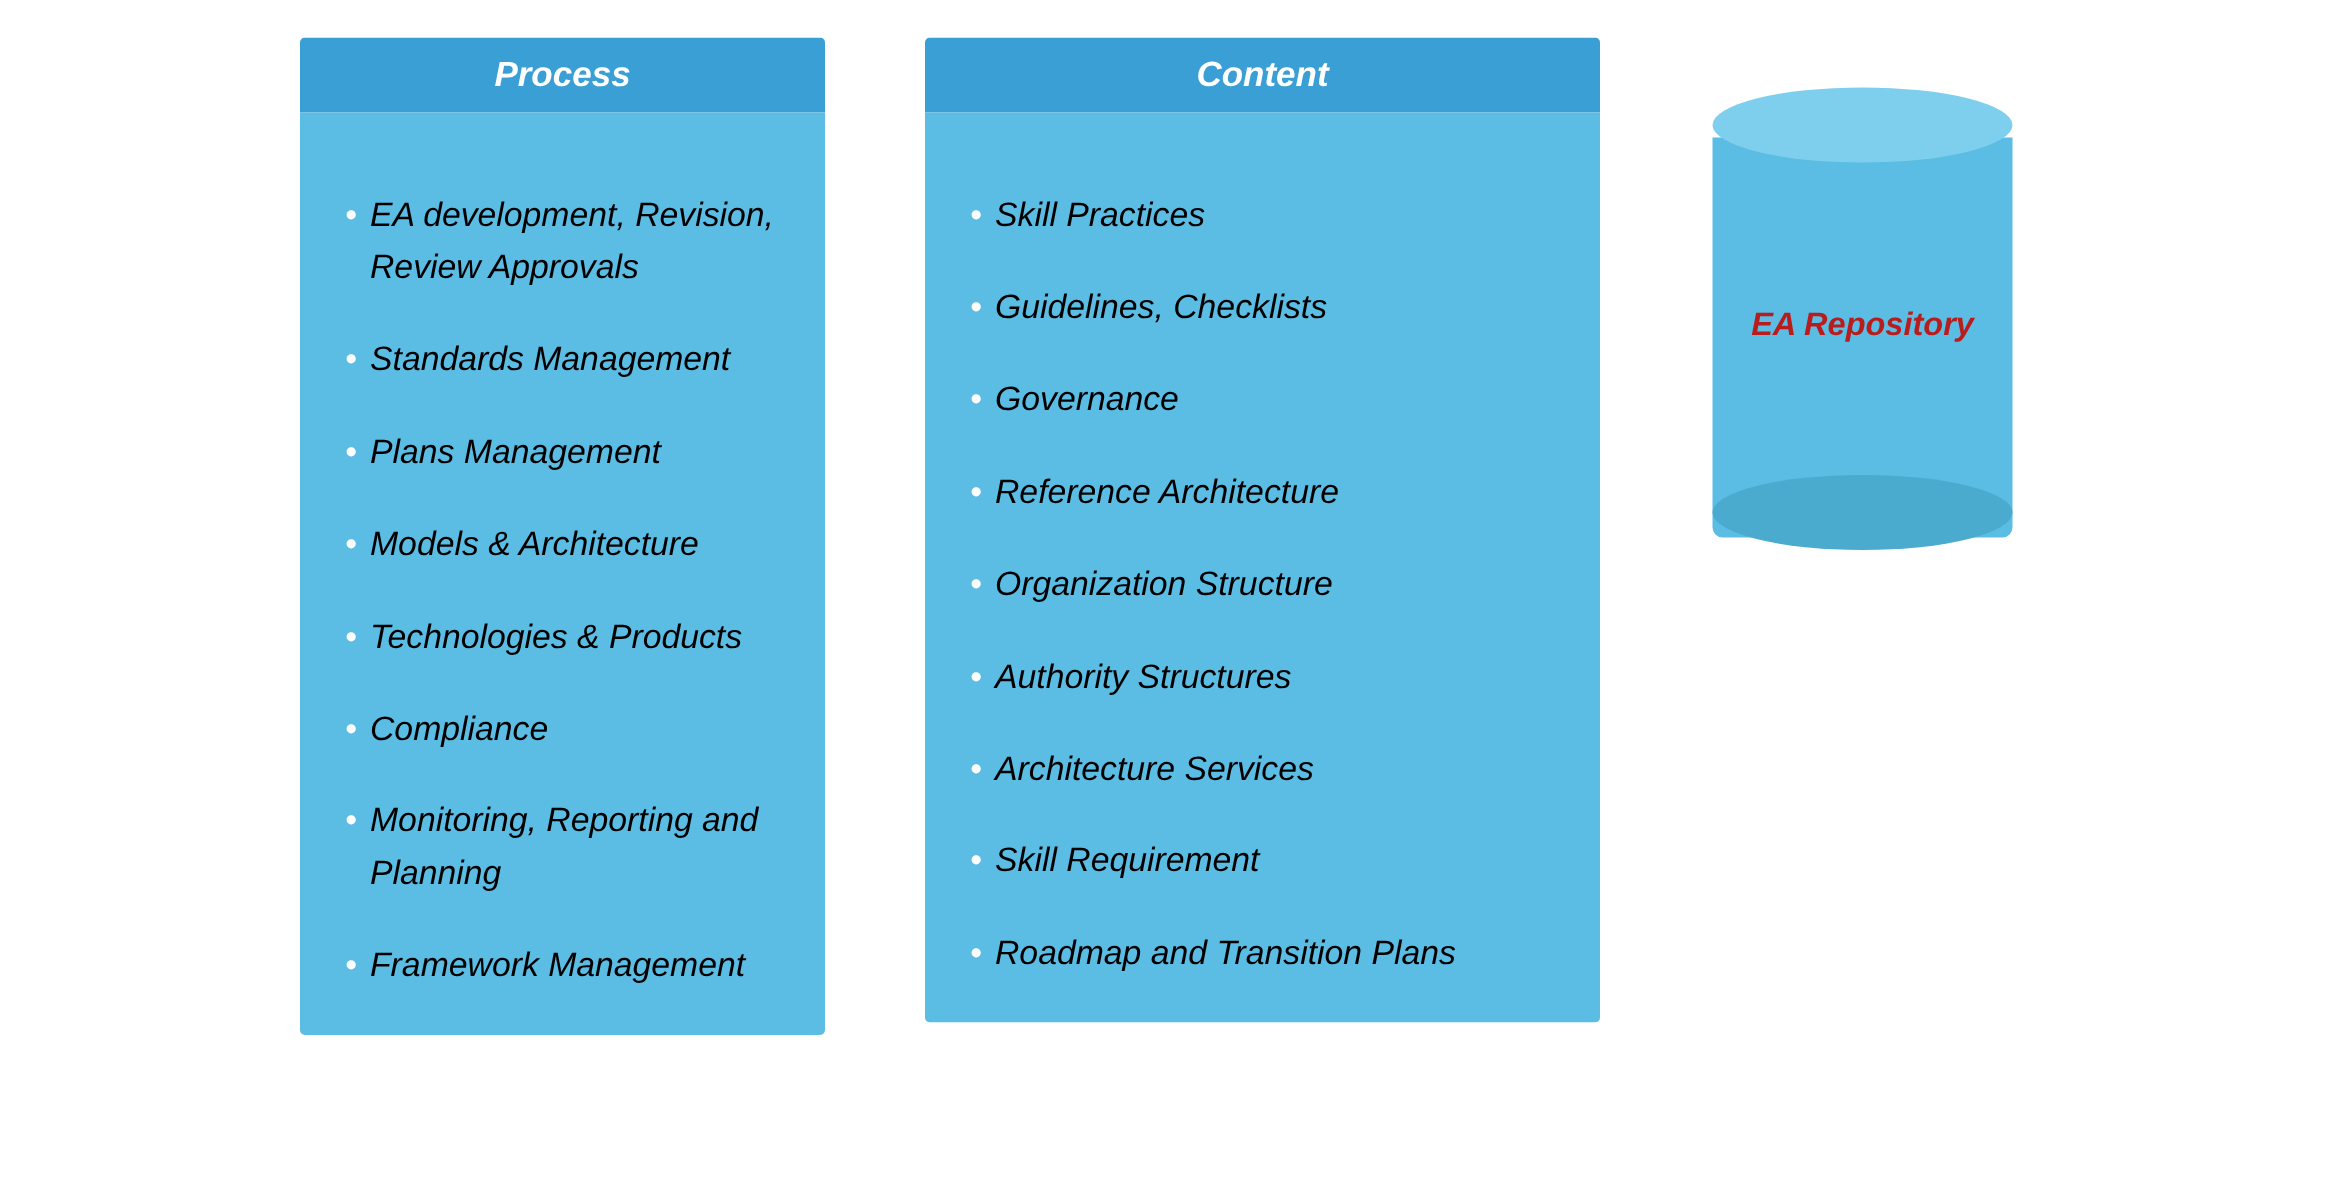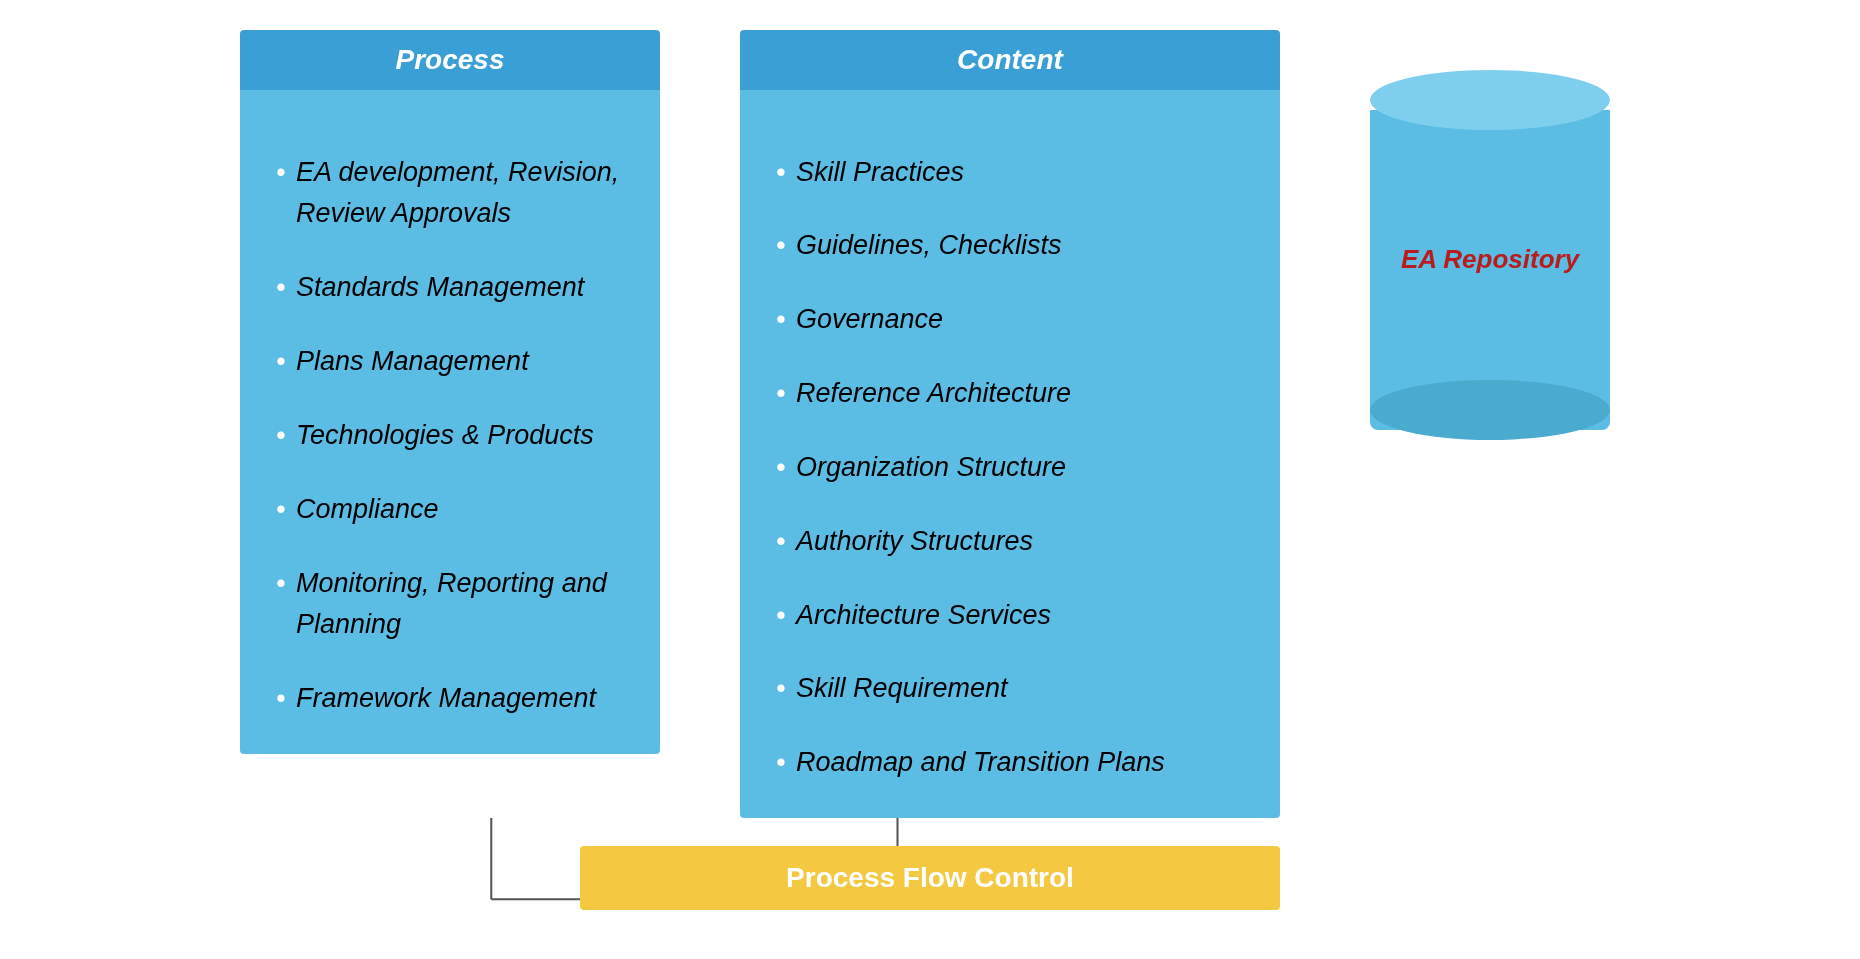--- a/index.html
+++ b/index.html
@@ -181,20 +181,21 @@
 
     <div class="panel process-panel">
       <div class="panel-header">
         <span class="panel-header-text">Process</span>
       </div>
       <div class="panel-body">
         <ul class="panel-list">
         <li>EA development, Revision, Review Approvals</li>
             <li>Standards Management</li>
             <li>Plans Management</li>
+            <li>Models &amp; Architecture</li>
             <li>Technologies &amp; Products</li>
             <li>Compliance</li>
             <li>Monitoring, Reporting and Planning</li>
             <li>Framework Management</li>
           </ul>
       </div>
     </div>
 
     <div class="panel content-panel">
       <div class="panel-header">
@@ -219,30 +220,13 @@
       <div class="cylinder">
         <div class="cylinder-top-ellipse"></div>
         <div class="cylinder-body"></div>
         <div class="cylinder-bottom-ellipse"></div>
         <span class="cylinder-text">EA Repository</span>
       </div>
     </div>
 
   </div>
 
-  <div class="bottom-section">
-    <svg class="connector-svg" viewBox="0 0 1500 160" xmlns="http://www.w3.org/2000/svg">
-
-      <line x1="210" y1="0" x2="210" y2="100" stroke="#555" stroke-width="2.5"></line>
-      <line x1="210" y1="100" x2="560" y2="100" stroke="#555" stroke-width="2.5"></line>
-
-      <line x1="710" y1="0" x2="710" y2="100" stroke="#555" stroke-width="2.5"></line>
-      <line x1="710" y1="100" x2="640" y2="100" stroke="#555" stroke-width="2.5"></line>
-
-      <line x1="1155" y1="60" x2="1155" y2="100" stroke="#555" stroke-width="2.5"></line>
-      <line x1="1155" y1="100" x2="940" y2="100" stroke="#555" stroke-width="2.5"></line>
-    </svg>
-
-    <div class="pfc-bar">
-      <span class="pfc-text">Process Flow Control</span>
-    </div>
-  </div>
 </div>
 
 </body></html>

